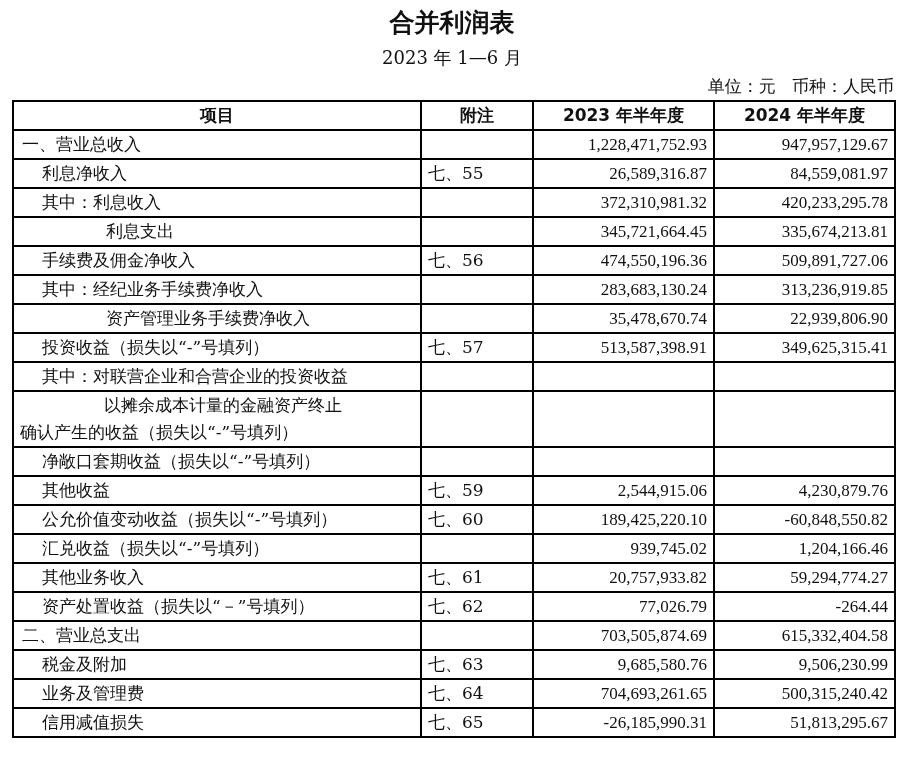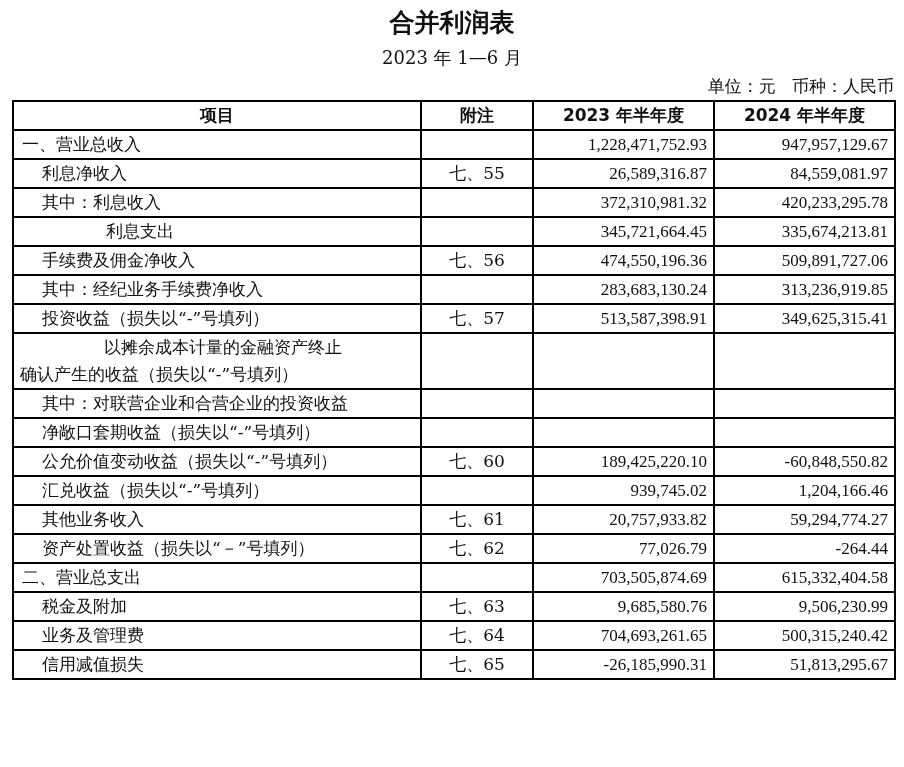--- a/index.html
+++ b/index.html
@@ -38,21 +38,21 @@
     }
     table.fs th {
       font-family: "DejaVu Sans", "Liberation Sans", sans-serif;
       font-weight: bold; text-align: center; height: 27px; margin-left: 48px;
     }
     col.c-item { width: 408px; }
     col.c-note { width: 112px; }
     col.c-cur  { width: 181px; }
     col.c-prev { width: 181px; }
     td.item { text-align: left; }
-    td.note { text-align: center; padding-left: 8px; }
+    td.note { text-align: left; padding-left: 8px; }
     td.num  { text-align: right; padding-right: 8px; font-family: "Liberation Serif", "DejaVu Serif", serif; font-size: 19px; }
     .ind0 { padding-left: 8px !important; }
     .ind1 { padding-left: 28px !important; }
     .ind2 { padding-left: 92px !important; }
     td.multi { white-space: normal; line-height: 27px; height: 54px; padding-left: 8px; }
     td.multi .l1 { display: block; padding-left: 84px; }
     td.multi .l2 { display: block; }
   </style>
 </head>
 <body>
@@ -107,45 +107,57 @@
       <td class="num">474,550,196.36</td>
       <td class="num">509,891,727.06</td>
     </tr>
     <tr>
       <td class="item ind1">其中：经纪业务手续费净收入</td>
       <td class="note"></td>
       <td class="num">283,683,130.24</td>
       <td class="num">313,236,919.85</td>
     </tr>
     <tr>
+      <td class="item ind2">资产管理业务手续费净收入</td>
+      <td class="note"></td>
+      <td class="num">35,478,670.74</td>
+      <td class="num">22,939,806.90</td>
+    </tr>
+    <tr>
       <td class="item ind1">投资收益（损失以“-”号填列）</td>
       <td class="note">七、57</td>
       <td class="num">513,587,398.91</td>
       <td class="num">349,625,315.41</td>
     </tr>
     <tr>
+      <td class="item ind1">其中：对联营企业和合营企业的投资收益</td>
+      <td class="note"></td>
+      <td class="num"></td>
+      <td class="num"></td>
+    </tr>
+    <tr>
       <td class="item multi">
         <span class="l1">以摊余成本计量的金融资产终止</span>
         <span class="l2">确认产生的收益（损失以“-”号填列）</span>
       </td>
       <td class="note"></td>
       <td class="num"></td>
       <td class="num"></td>
     </tr>
     <tr>
-      <td class="item ind1">其中：对联营企业和合营企业的投资收益</td>
-      <td class="note"></td>
-      <td class="num"></td>
-      <td class="num"></td>
-    </tr>
-    <tr>
       <td class="item ind1">净敞口套期收益（损失以“-”号填列）</td>
       <td class="note"></td>
       <td class="num"></td>
       <td class="num"></td>
+    </tr>
+    <tr>
+      <td class="item ind1">其他收益</td>
+      <td class="note">七、59</td>
+      <td class="num">2,544,915.06</td>
+      <td class="num">4,230,879.76</td>
     </tr>
     <tr>
       <td class="item ind1">公允价值变动收益（损失以“-”号填列）</td>
       <td class="note">七、60</td>
       <td class="num">189,425,220.10</td>
       <td class="num">-60,848,550.82</td>
     </tr>
     <tr>
       <td class="item ind1">汇兑收益（损失以“-”号填列）</td>
       <td class="note"></td>

